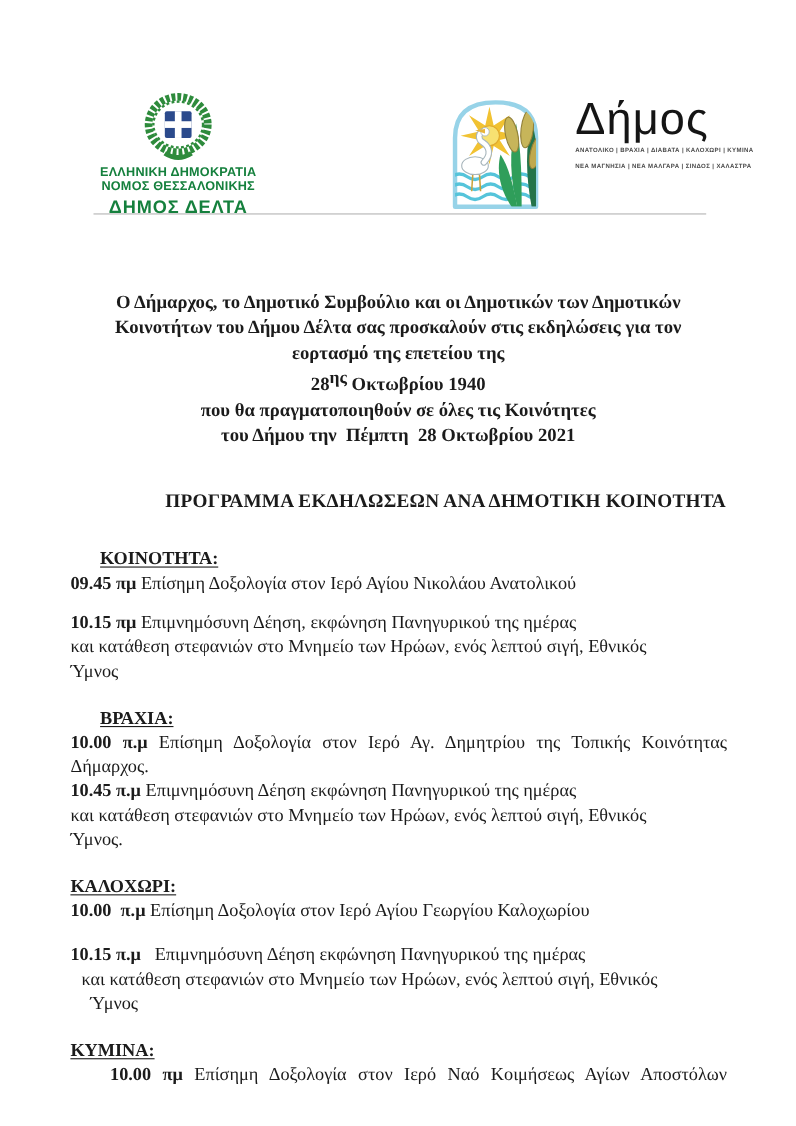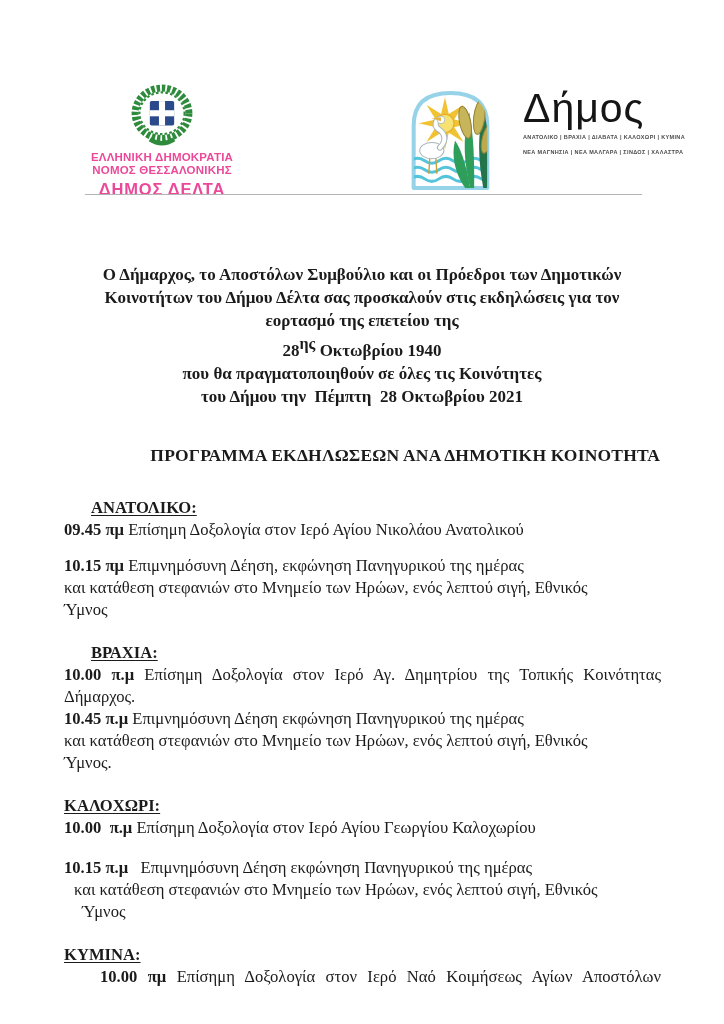--- a/index.html
+++ b/index.html
@@ -2,21 +2,21 @@
 <html><head>
 <meta charset="utf-8">
 <style>
   html,body{margin:0;padding:0;}
   body{
     width:724px;height:1024px;position:relative;background:#ffffff;
     font-family:"Liberation Serif", serif;color:#1b1b1b;overflow:hidden;
   }
   
   .header-left{position:absolute;left:73px;top:82px;width:178px;text-align:center;
-    font-family:"Liberation Sans", sans-serif;color:#ec4899;}
+    font-family:"Liberation Sans", sans-serif;color:#15803d;}
   .header-left .emblem{display:block;margin:0 auto 3px auto;}
   .hl-line{font-weight:bold;font-size:11.5px;line-height:13px;letter-spacing:.2px;}
   .hl-line.big{font-size:16.5px;line-height:20px;margin-top:2px;letter-spacing:.8px;}
   .header-right{position:absolute;left:402px;top:83px;display:flex;gap:24px;}
   .hr-text{padding-top:6px;font-family:"Liberation Sans", sans-serif;color:#151515;}
   .hr-name1{font-size:41px;line-height:38px;font-weight:400;letter-spacing:1px;}
   .hr-name2{font-size:41px;line-height:40px;font-weight:bold;letter-spacing:-.5px;}
   .hr-sub{margin-top:7px;font-size:5.5px;line-height:7.5px;font-weight:bold;color:#4a4a4a;letter-spacing:.35px;white-space:nowrap;}
   .divider{position:absolute;top:194px;left:85px;width:557px;height:1px;background:#b4b4b4;}
   
@@ -95,33 +95,33 @@
   <div class="hr-text">
     <div class="hr-name1">Δήμος</div>
     <div class="hr-sub">ΑΝΑΤΟΛΙΚΟ | ΒΡΑΧΙΑ | ΔΙΑΒΑΤΑ | ΚΑΛΟΧΩΡΙ | ΚΥΜΙΝΑ</div>
     <div class="hr-sub">ΝΕΑ ΜΑΓΝΗΣΙΑ | ΝΕΑ ΜΑΛΓΑΡΑ | ΣΙΝΔΟΣ | ΧΑΛΑΣΤΡΑ</div>
   </div>
 </div>
 
 <div class="divider"></div>
 
 <div class="invite">
-  <div>Ο Δήμαρχος, το Αποστόλων Συμβούλιο και οι Πρόεδροι των Δημοτικών</div>
+  <div>Ο Δήμαρχος, το Δημοτικό Συμβούλιο και οι Δημοτικών των Δημοτικών</div>
   <div>Κοινοτήτων του Δήμου Δέλτα σας προσκαλούν στις εκδηλώσεις για τον</div>
   <div>εορτασμό της επετείου της</div>
   <div><span>28</span><sup>ης</sup><span> Οκτωβρίου 1940</span></div>
   <div>που θα πραγματοποιηθούν σε όλες τις Κοινότητες</div>
   <div>του Δήμου την &nbsp;Πέμπτη &nbsp;28 Οκτωβρίου 2021</div>
 </div>
 
 <div class="prog-heading">ΠΡΟΓΡΑΜΜΑ ΕΚΔΗΛΩΣΕΩΝ ΑΝΑ ΔΗΜΟΤΙΚΗ ΚΟΙΝΟΤΗΤΑ</div>
 
 <div class="sections">
     <div class="section">
-      <div class="sec-heading ind"><span class="u">ΑΝΑΤΟΛΙΚΟ:</span></div>
+      <div class="sec-heading ind"><span class="u">ΚΟΙΝΟΤΗΤΑ:</span></div>
       <div class="entry">
         <div class="line"><span class="time">09.45 πμ</span> Επίσημη Δοξολογία στον Ιερό Αγίου Νικολάου Ανατολικού</div>
       </div>
       <div class="entry" style="margin-top: 14px;">
         <div class="line"><span class="time">10.15 πμ</span> Επιμνημόσυνη Δέηση, εκφώνηση Πανηγυρικού της ημέρας</div>
         <div class="line">και κατάθεση στεφανιών στο Μνημείο των Ηρώων, ενός λεπτού σιγή, Εθνικός</div>
         <div class="line">Ύμνος</div>
       </div>
     </div>
     <div class="section">

